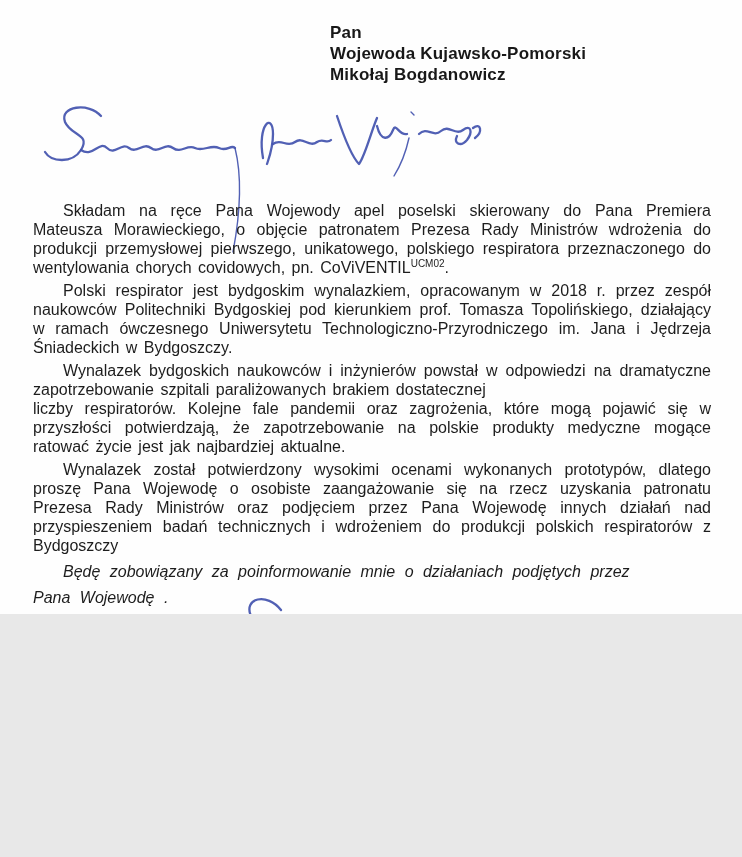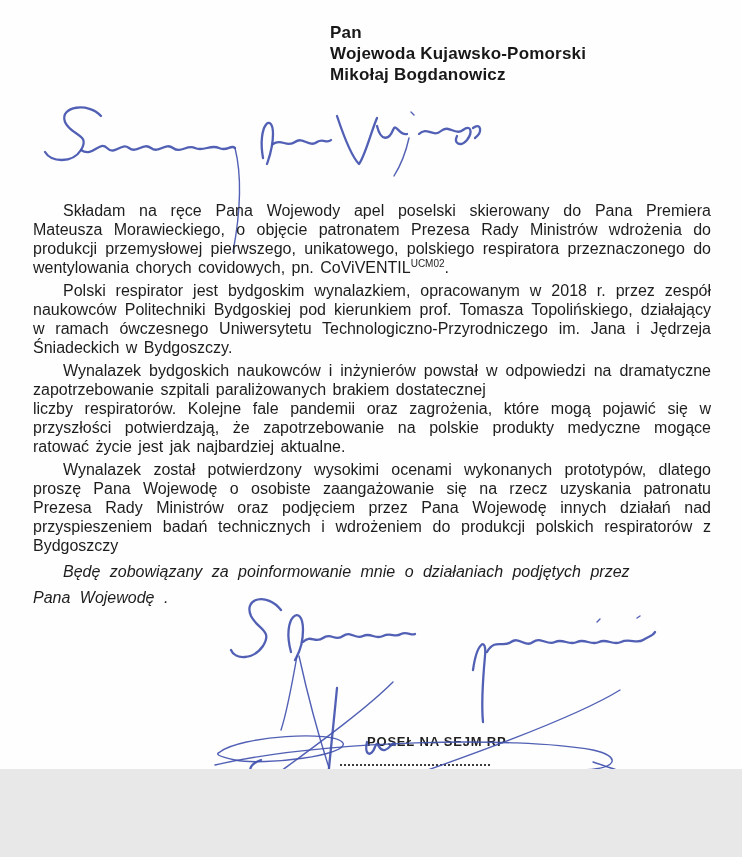--- a/index.html
+++ b/index.html
@@ -1,19 +1,19 @@
 <!DOCTYPE html>
 <html lang="pl" style="--ink-blue: #4252ae; --text-black: #1c1c1c;"><head>
 <meta charset="utf-8">
 <style>
   * { margin:0; padding:0; box-sizing:border-box; }
   html,body { background:#e8e8e8; }
   .page {
     position:relative;
-    width:742px; height:769px;
+    width:742px; height:614px;
     margin:0 auto;
     background:#fefefe;
     font-family:"Liberation Sans", sans-serif;
     color:var(--text-black, #1c1c1c);
     overflow:hidden;
   }
   
   .recipient {
     position:absolute; left:330px; top:22px;
     font-weight:bold; font-size:17px; line-height:21px;

